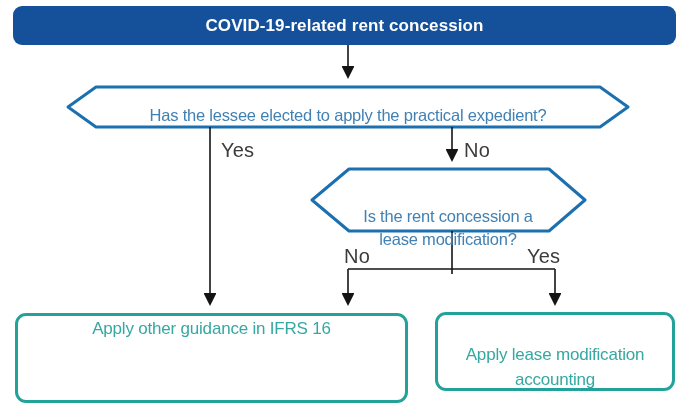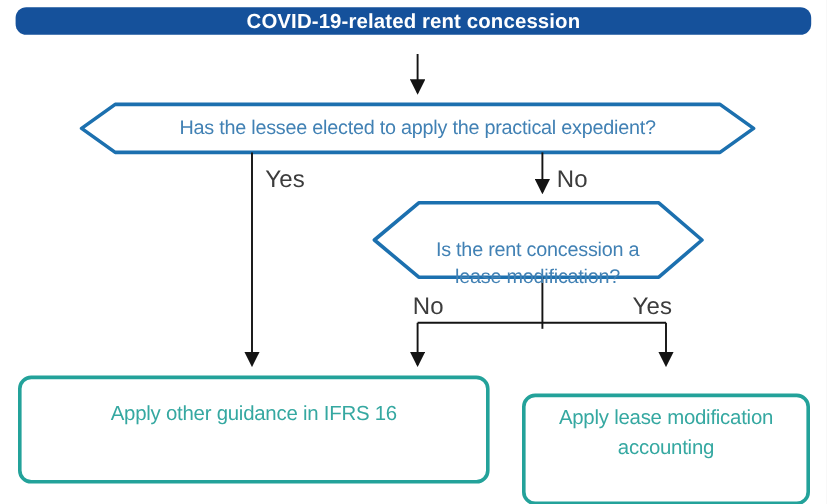--- a/index.html
+++ b/index.html
@@ -16,41 +16,41 @@
   html,body{margin:0;padding:0;background:#e9e9e9;}
   .stage{
     position:relative;
     width:689px;height:420px;
     background:var(--bg);
     font-family:"Liberation Sans", sans-serif;
     overflow:hidden;
     margin:0 auto;
   }
   .banner{
-    position:absolute;left:13px;top:6px;width:663px;height:23px;
+    position:absolute;left:13px;top:6px;width:663px;height:39px;
     background:var(--banner-bg);
     border-radius:9px;
     display:flex;align-items:center;justify-content:center;
   }
   .banner span{
     color:var(--banner-text);
     font-size:17px;font-weight:bold;letter-spacing:0.1px;
   }
   svg.connectors{
     position:absolute;left:0;top:0;width:689px;height:420px;
     display:block;
   }
   svg.connectors line{stroke:var(--line);stroke-width:1.6;}
   svg.connectors .hexshape{
     fill:#ffffff;stroke:var(--hex-border);stroke-width:3;
     stroke-linejoin:round;
   }
   .arrowhead-path{fill:var(--line);}
   .hex-text{
-    position:absolute;display:flex;align-items:center;justify-content:center;
+    position:absolute;display:flex;align-items:flex-end;justify-content:center;
     text-align:center;color:var(--hex-text);
     font-size:16.5px;letter-spacing:-0.2px;line-height:23px;
   }
   .hex-text.hex1{left:80px;top:87px;width:536px;height:40px;}
   .hex-text.hex2{left:318px;top:169px;width:260px;height:62px;margin-top:20px;}
   .hex-text.hex2 span{display:inline-block;max-width:195px;}
   .branch-label{
     position:absolute;color:var(--label);
     font-size:20px;letter-spacing:0.2px;
   }
@@ -62,22 +62,22 @@
     position:absolute;
     background:#ffffff;
     border:3px solid var(--teal-border);
     border-radius:11px;
     color:var(--teal-text);
     text-align:center;
     font-size:17px;letter-spacing:-0.2px;line-height:25px;
     box-sizing:border-box;
     display:flex;justify-content:center;align-items:flex-start;
   }
-  .outcome.left{left:15px;top:313px;width:393px;height:90px;padding-top:16px;}
-  .outcome.right{left:435px;top:328px;width:240px;height:93px;padding-top:4px;}
+  .outcome.left{left:15px;top:313px;width:393px;height:90px;}
+  .outcome.right{left:435px;top:312px;width:240px;height:79px;padding-top:27px;}
   .outcome.right span{display:inline-block;max-width:212px;}
 </style>
 </head>
 <body>
 
 <div class="stage">
 
   <div class="banner">
     <span>COVID-19-related rent concession</span>
   </div>

